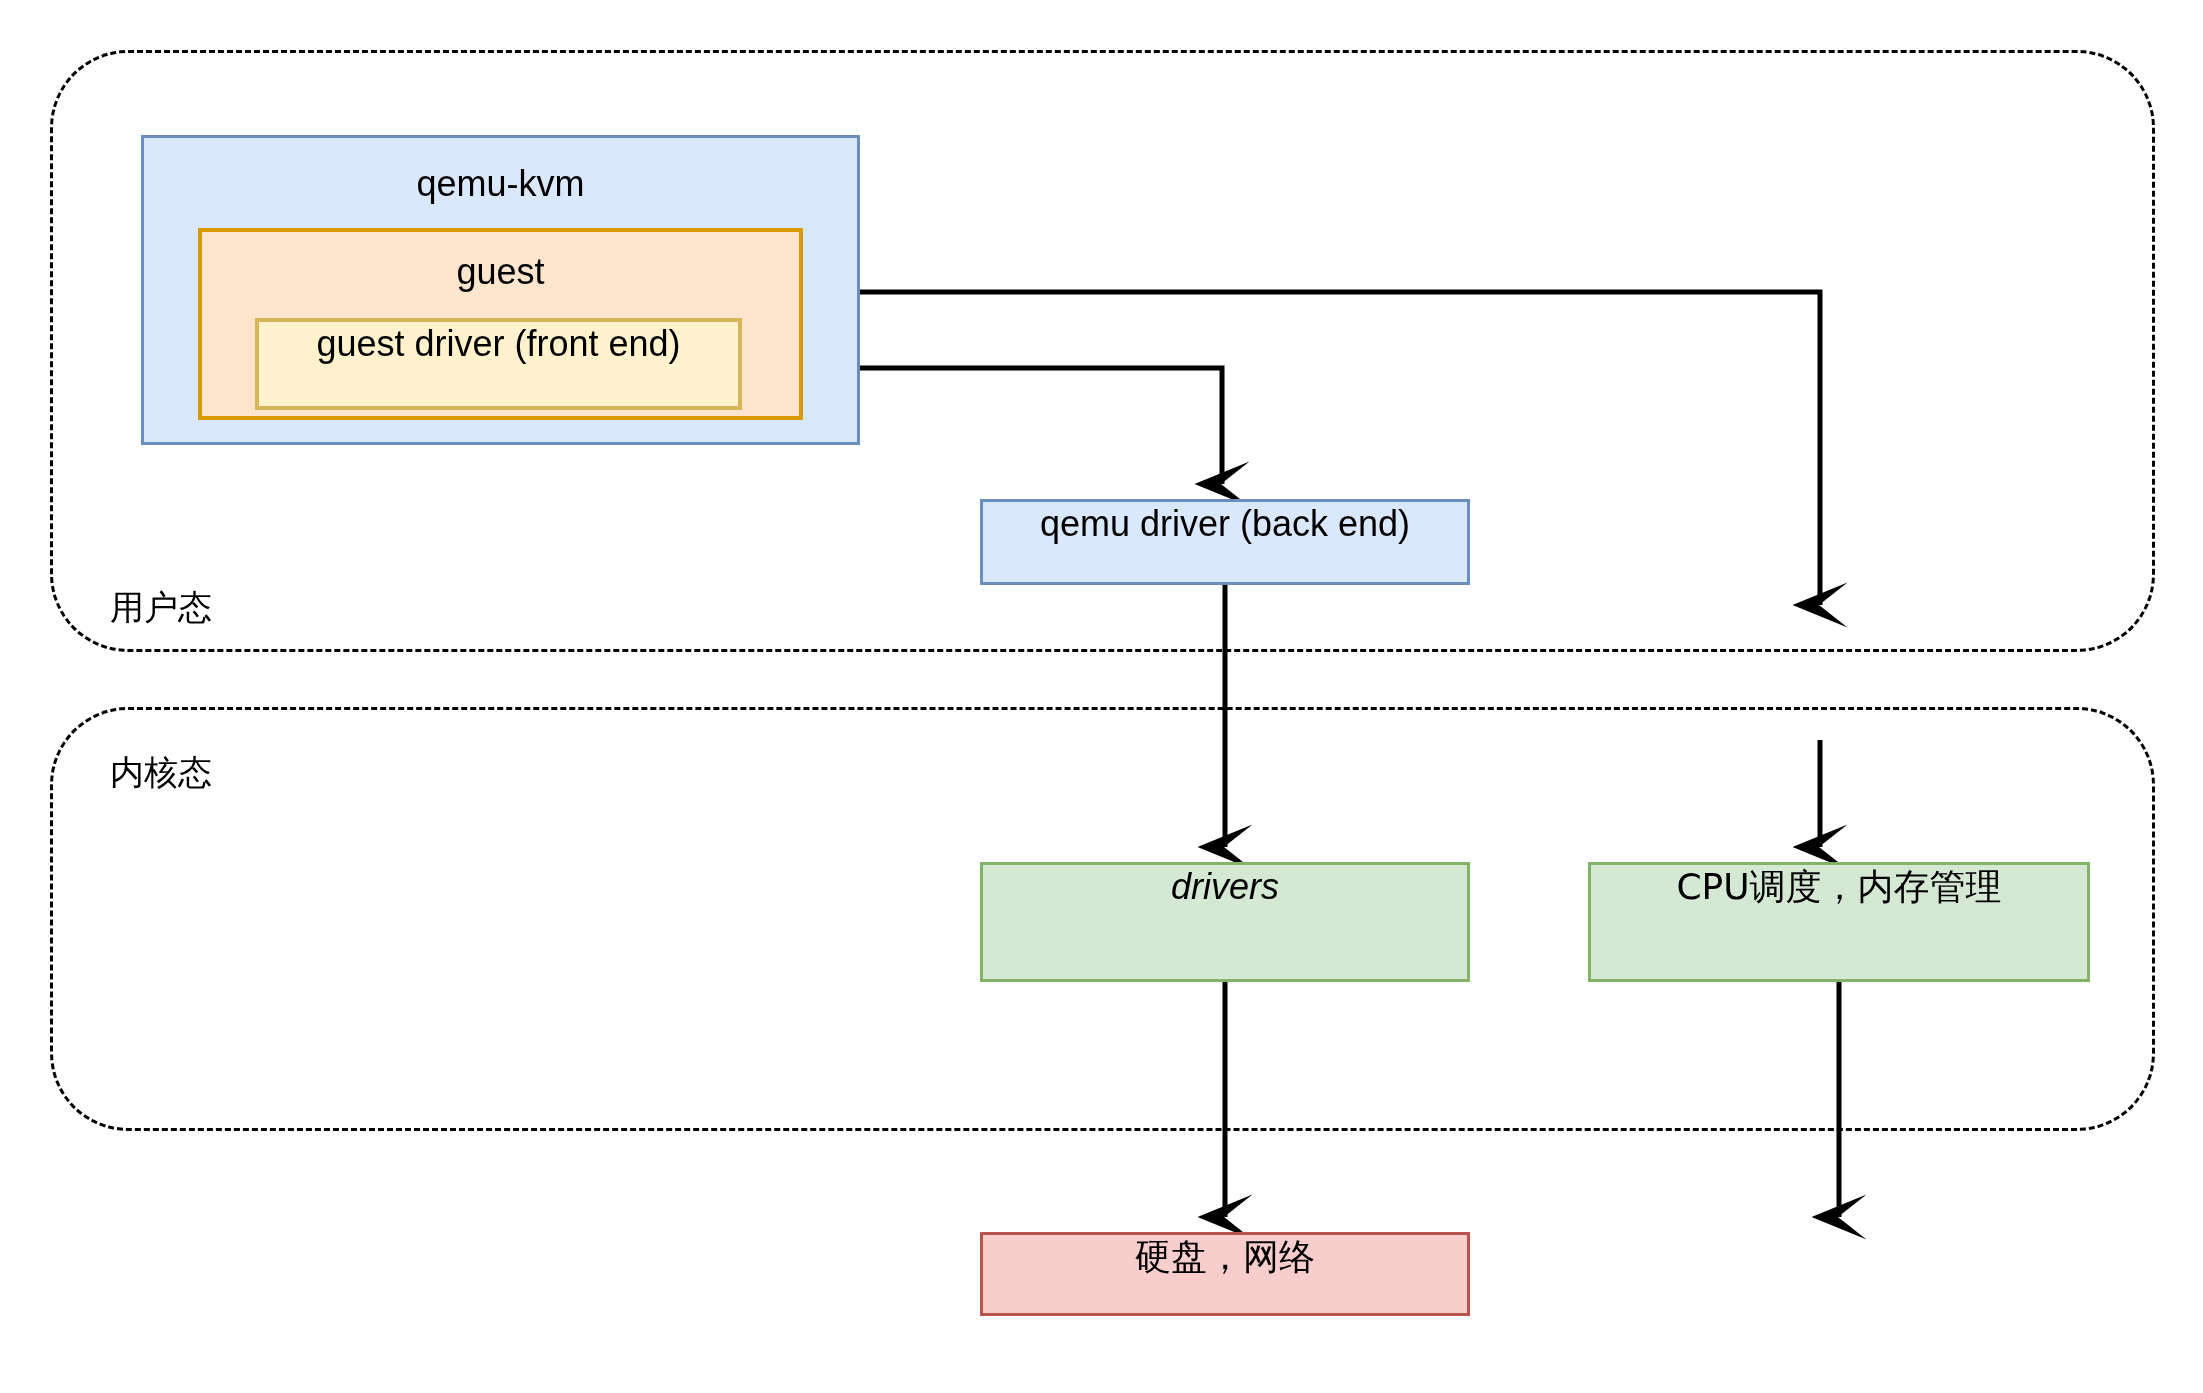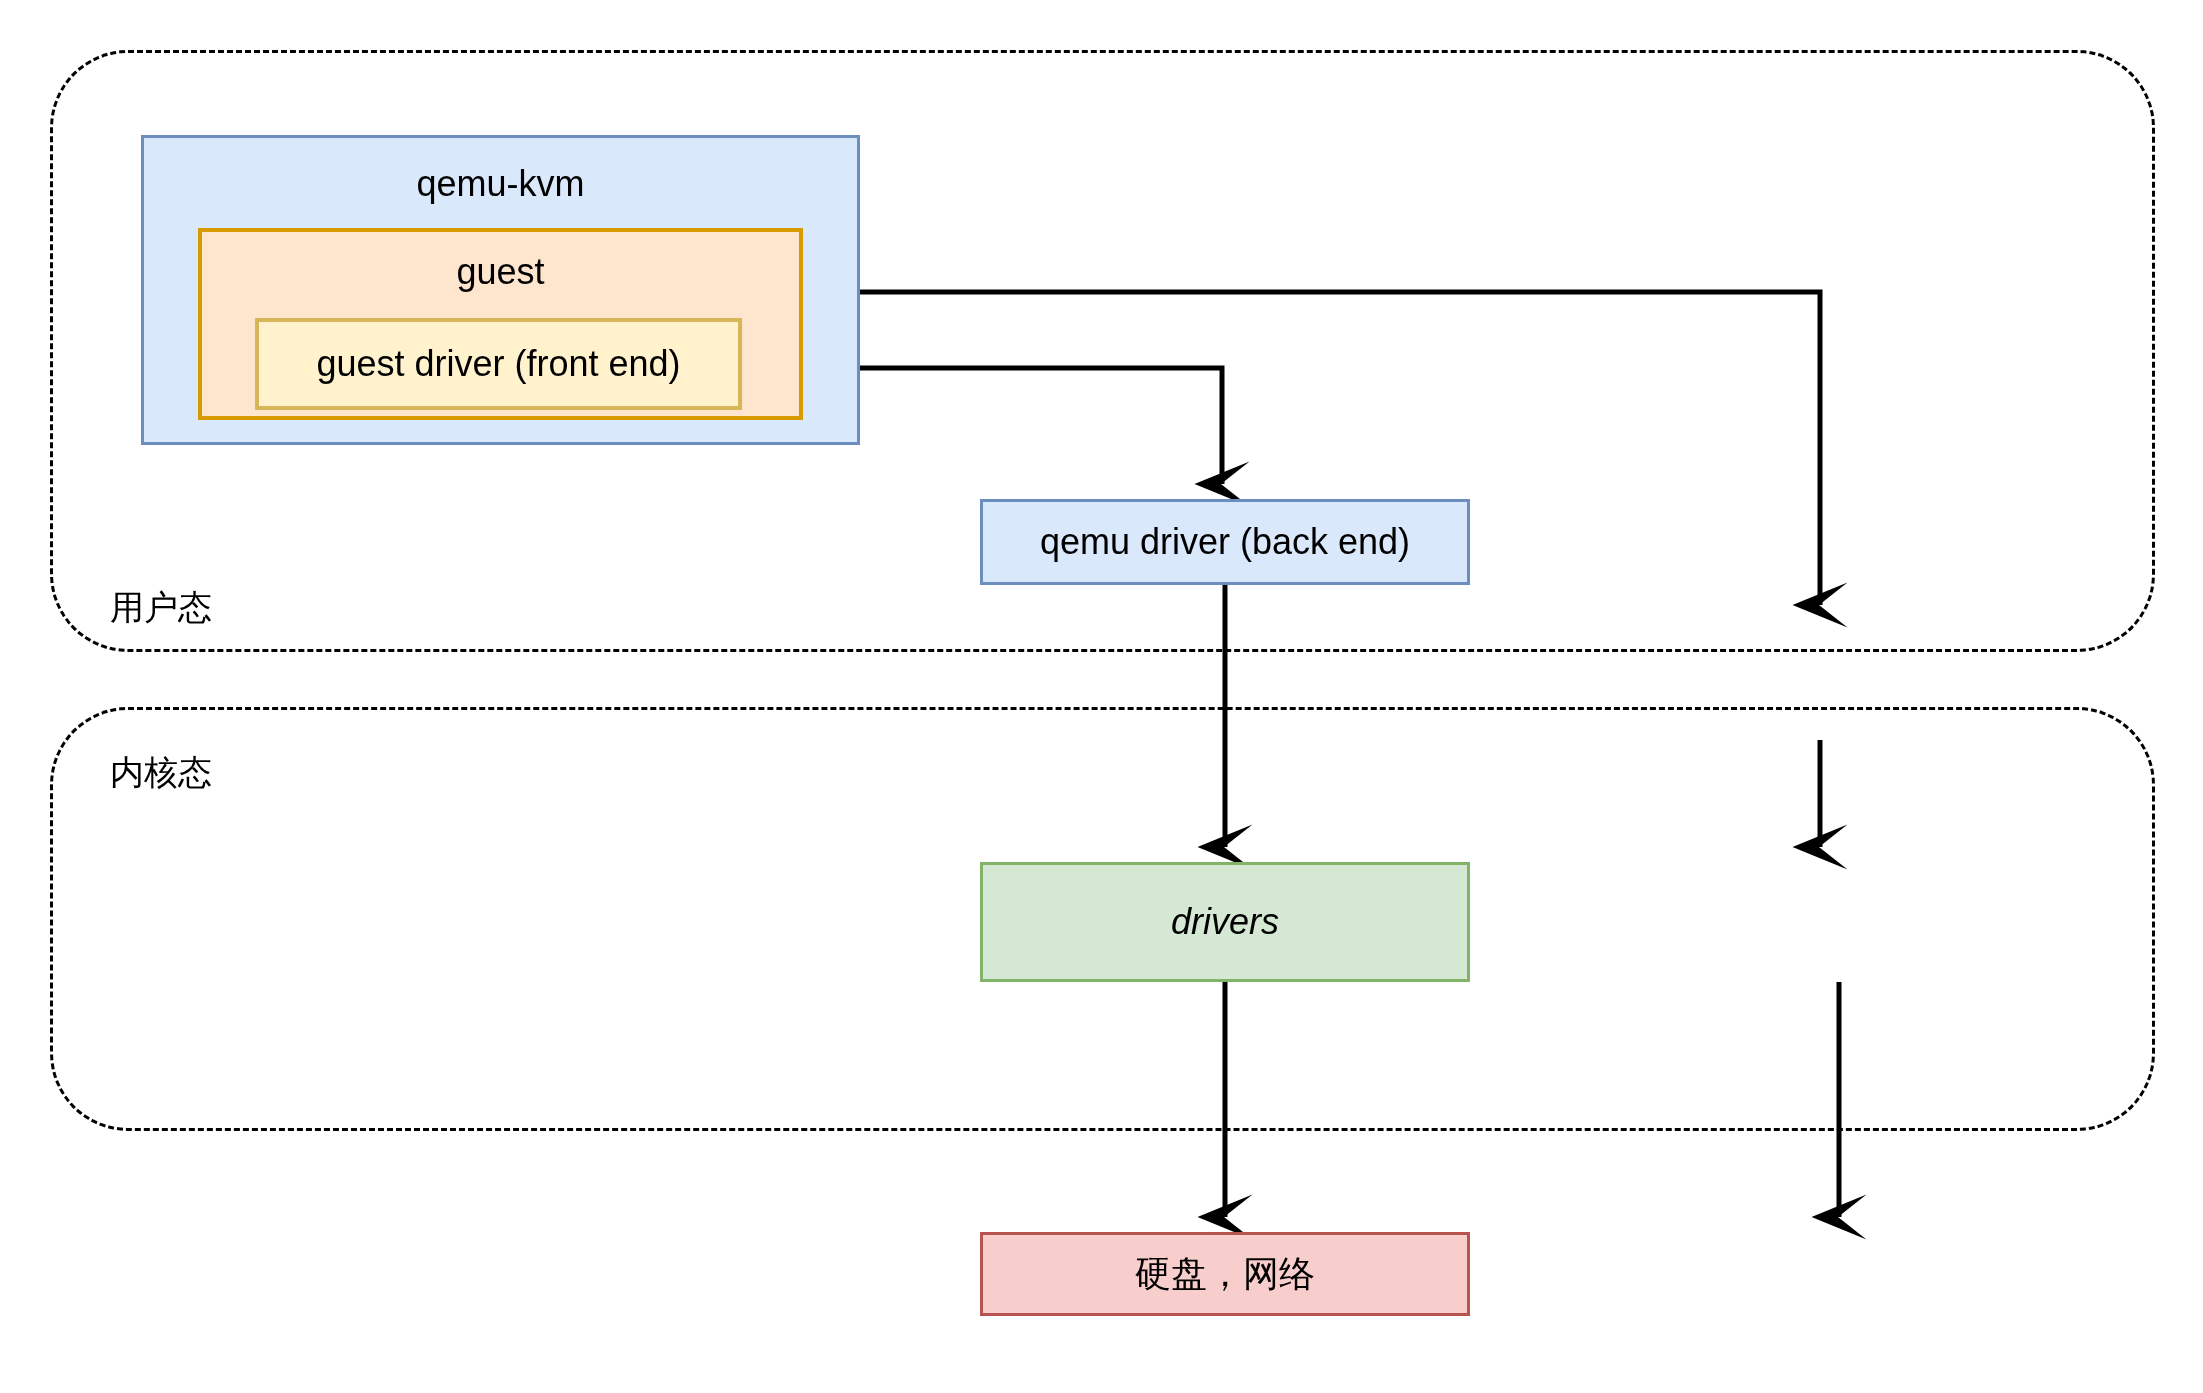--- a/index.html
+++ b/index.html
@@ -19,21 +19,21 @@
   .svg-layer {
     position: absolute;
     left: 0; top: 0;
     width: 2203px;
     height: 1393px;
     pointer-events: none;
   }
   .node {
     position: absolute;
     display: flex;
-    align-items: center;
+    align-items: flex-start;
     justify-content: center;
     text-align: center;
     line-height: 1.2;
     color: #000000;
   }
   
   .zone {
     position: absolute;
     border: 3px dashed #000000;
     border-radius: 78px;
@@ -159,19 +159,22 @@
 
   <div class="node" id="node-qemu-driver">
     <span>qemu driver (back end)</span>
   </div>
 
 
   <div class="node" id="node-drivers">
     <span>drivers</span>
   </div>
 
+  <div class="node" id="node-cpu-sched">
+    <span>CPU调度，内存管理</span>
+  </div>
 
   <div class="node" id="node-disk-net">
     <span>硬盘，网络</span>
   </div>
 
 
 </div>
 
 </body></html>

